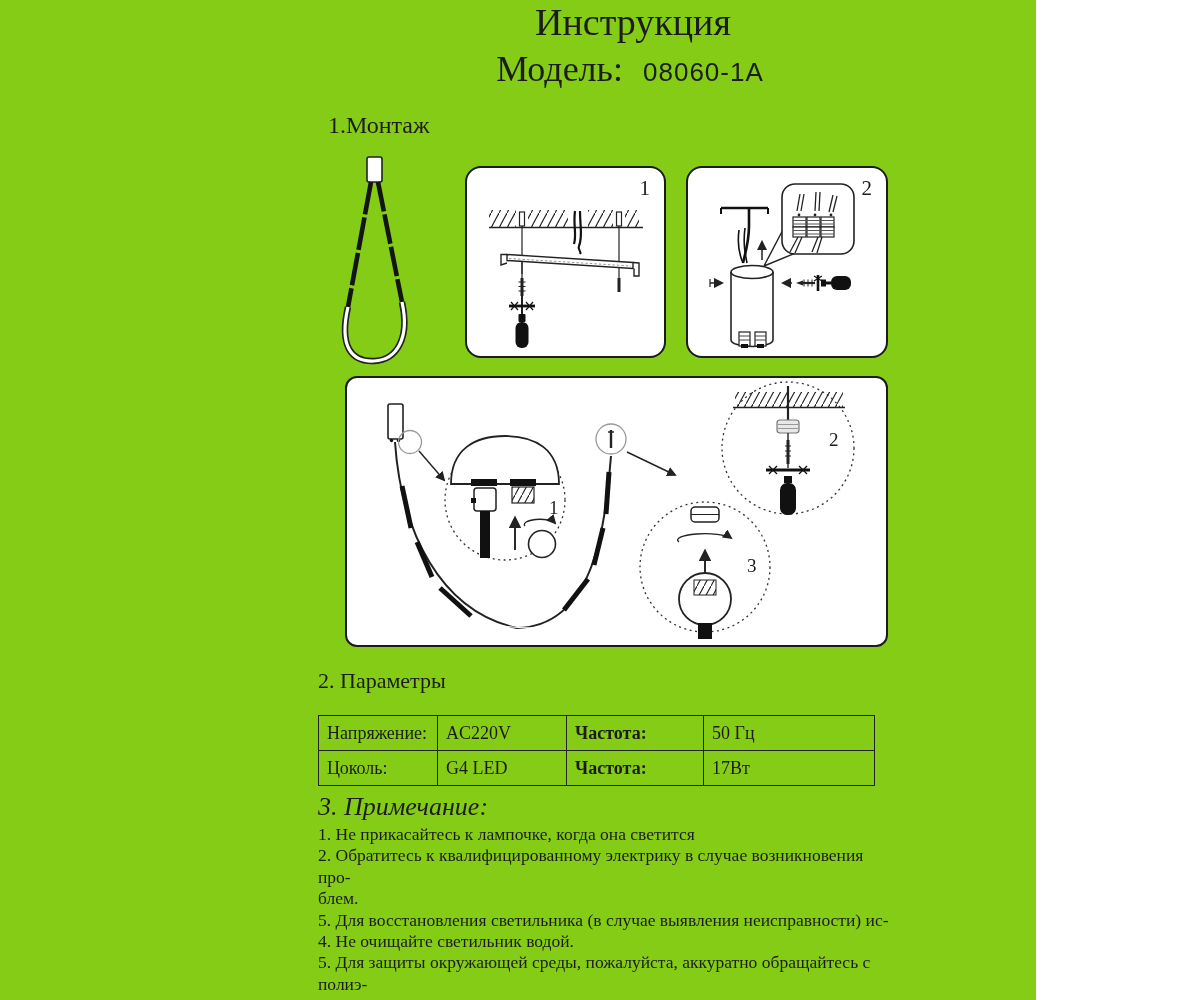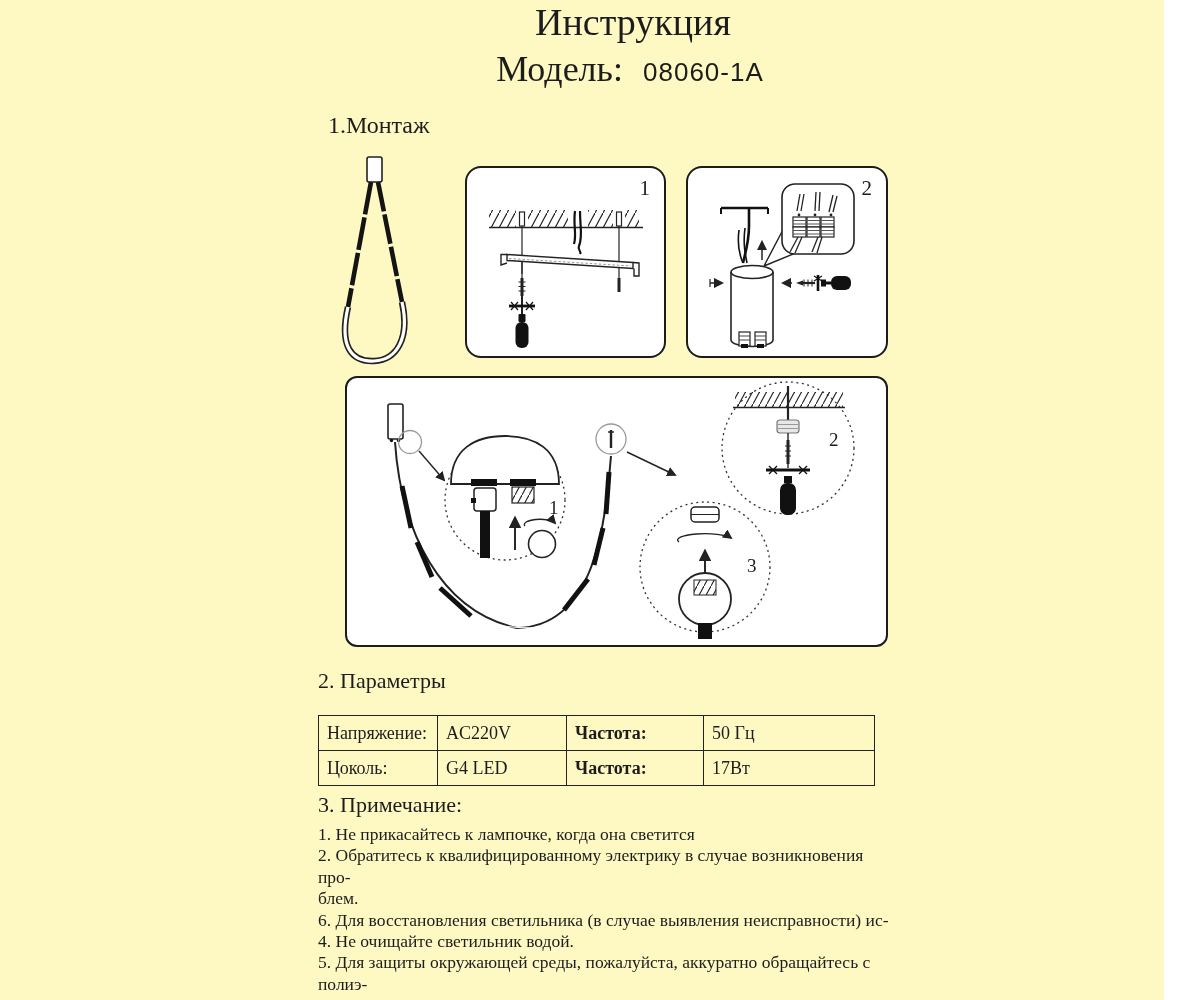--- a/index.html
+++ b/index.html
@@ -1,25 +1,25 @@
 <!DOCTYPE html>
 <html><head>
 <meta charset="utf-8">
 <style>
   html,body{margin:0;padding:0;background:#fff;}
-  .page{position:relative;width:1164px;height:1000px;background:#fef9c3;overflow:hidden;
+  .page{position:relative;width:1036px;height:1000px;background:#84cc16;overflow:hidden;
         font-family:"Liberation Serif",serif;color:#1c1c1c;}
   .abs{position:absolute;}
   .title{left:633px;top:0px;transform:translateX(-50%);font-size:38px;white-space:nowrap;}
   .model-line{left:630px;top:48px;transform:translateX(-50%);display:flex;align-items:baseline;gap:20px;white-space:nowrap;}
   .model-label{font-size:36px;}
   .model-value{font-size:26px;font-family:"Liberation Sans",sans-serif;letter-spacing:1px;}
   .h-montage{left:328px;top:112px;font-size:24px;font-family:Liberation Serif, serif;}
   .h-params{left:318px;top:668px;font-size:22px;}
-  .h-notes{left:318px;top:792px;font-size:22px;}
+  .h-notes{left:318px;top:792px;font-size:26px;font-style:italic;}
   .panel{border:2px solid #1c1c1c;border-radius:16px;background:#fff;}
   .panel-badge{position:absolute;top:8px;right:14px;font-size:21px;}
   .box1{left:465px;top:166px;width:197px;height:188px;}
   .box2{left:686px;top:166px;width:198px;height:188px;}
   .bigbox{left:345px;top:376px;width:539px;height:267px;border-radius:12px;}
   .lamp-svg{left:333px;top:150px;}
   table.params{border-collapse:collapse;table-layout:fixed;padding-left:35px;}
   table.params td{border:1.8px solid #222;height:34px;font-size:18px;padding:0 0 0 8px;vertical-align:middle;}
   td.c0{width:110px;} td.c1{width:120px;margin-top:44px;} td.c2{width:128px;font-weight:bold;} td.c3{width:162px;}
   .notes-block{left:318px;top:824px;width:580px;font-size:17.5px;line-height:21.4px;}
@@ -292,19 +292,19 @@
       <td class="c3">17Вт</td>
     </tr>
   </tbody>
     </table>
 
   <div class="abs h-notes">3. Примечание:</div>
   <div class="abs notes-block">
     <div>1. Не прикасайтесь к лампочке, когда она светится</div>
     <div>2. Обратитесь к квалифицированному электрику в случае возникновения про-</div>
     <div>блем.</div>
-    <div>6. Для восстановления светильника (в случае  выявления неисправности) ис-</div>
+    <div>5. Для восстановления светильника (в случае  выявления неисправности) ис-</div>
     <div>4. Не очищайте  светильник водой.</div>
     <div>5. Для защиты окружающей среды, пожалуйста, аккуратно обращайтесь с полиэ-</div>
 
   </div>
 
 </div>
 
 </body></html>

